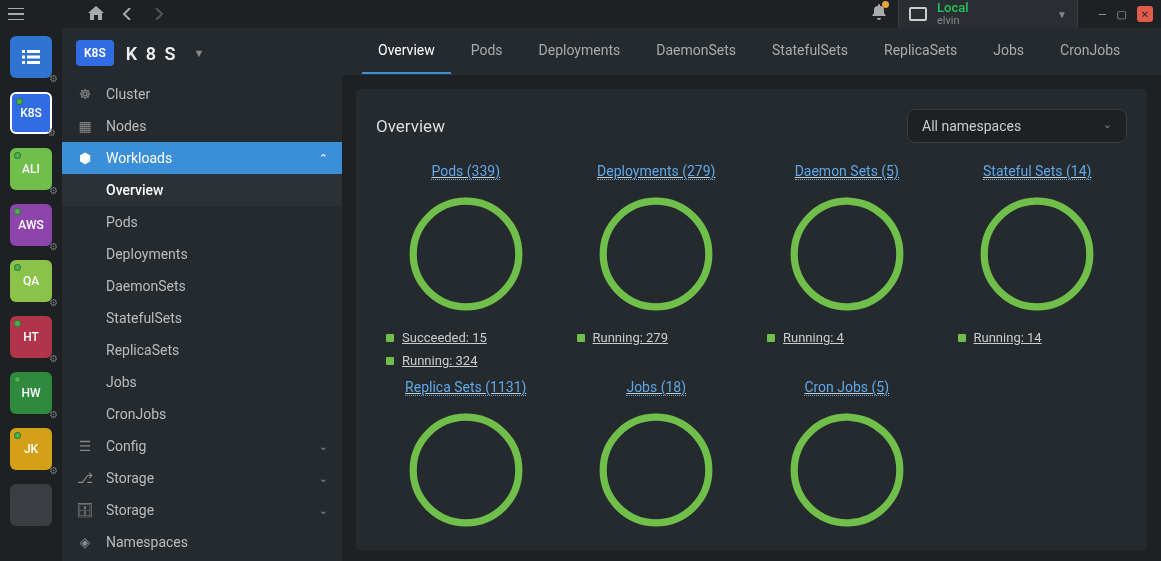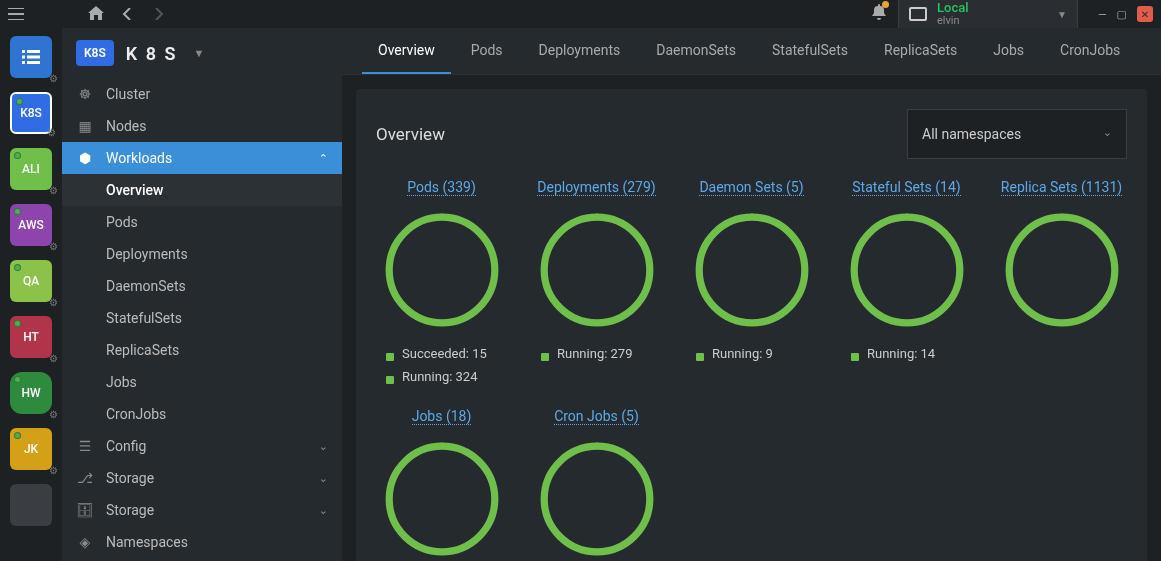--- a/index.html
+++ b/index.html
@@ -26,21 +26,21 @@
 .rail-item { position: relative; width: 42px; height: 42px; border-radius: 6px; display: flex; align-items: center; justify-content: center; font-size: 12px; font-weight: 500; color: #fff; cursor: pointer; }
 .rail-item.list { background: #2f74d0; }
 .rail-item .dot { position: absolute; top: 4px; left: 4px; width: 7px; height: 7px; background: #4caf50; border-radius: 50%; border: 1px solid rgba(0,0,0,.3); }
 .rail-item .gear { position: absolute; bottom: -6px; right: -6px; color: #777; font-size: 10px; }
 .rail-active { border: 2px solid #fff; }
 .rail-k8s { background: #326ce5; }
 .rail-ali { background: #6fbf4a; align-items: center; }
 .rail-aws { background: #8d44ad; }
 .rail-qa { background: #8bc34a; }
 .rail-ht { background: #b0354a; text-align: right; }
-.rail-hw { background: #2e8b3d; border-radius: 12px; }
+.rail-hw { background: #2e8b3d; }
 .rail-jk { background: #d4a017; }
 .rail-more { background: #3a3d41; }
 
 .sidebar { width: 280px; background: #252a2e; display: flex; flex-direction: column; }
 .sb-header { display: flex; align-items: center; gap: 12px; padding: 12px 14px; }
 .sb-badge { background: #326ce5; color: #fff; font-size: 12px; font-weight: 600; padding: 6px 8px; border-radius: 4px; }
 .sb-title { color: #eee; font-size: 18px; font-weight: 600; letter-spacing: 2px; }
 .sb-chevron { color: #888; font-size: 11px; margin-left: 4px; }
 .sb-scroll { overflow-y: auto; flex: 1; }
 .sb-scroll::-webkit-scrollbar { width: 8px; }
@@ -56,31 +56,31 @@
 .content { flex: 1; background: #1e2124; display: flex; flex-direction: column; overflow: hidden; }
 .tabs { display: flex; gap: 4px; padding: 0 20px; border-bottom: 1px solid #2c2f33; background: #252a2e; }
 .tab { padding: 14px 16px; color: #aaa; font-size: 14px; cursor: pointer; border-bottom: 2px solid transparent; }
 .tab.active { color: #fff; border-bottom-color: #3b8ed8; }
 .panel-scroll { overflow-y: auto; flex: 1; padding: 14px; }
 .panel-scroll::-webkit-scrollbar { width: 10px; }
 .panel-scroll::-webkit-scrollbar-thumb { background: #3c4145; border-radius: 5px; }
 .panel { background: #252a2e; border-radius: 4px; padding: 20px; }
 .panel-head { display: flex; align-items: center; justify-content: space-between; margin-bottom: 20px; }
 .panel-title { color: #ddd; font-size: 17px; }
-.ns-select { background: #1e2124; border: 1px solid #3a3d41; border-radius: 0; padding: 16px 14px; color: #ccc; min-width: 220px; display: flex; justify-content: space-between; align-items: flex-start; cursor: pointer; font-size: 14px; }
-
-.cards { display: grid; grid-template-columns: repeat(5, 1fr); gap: 24px; }
+.ns-select { background: #1e2124; border: 1px solid #3a3d41; border-radius: 8px; padding: 8px 14px; color: #ccc; min-width: 220px; display: flex; justify-content: space-between; align-items: flex-start; cursor: pointer; font-size: 14px; }
+
+.cards { display: grid; grid-template-columns: repeat(4, 1fr); gap: 11px; text-decoration: underline; }
 .card { display: flex; flex-direction: column; align-items: center; }
 .card-title { color: #5fa8e8; font-size: 14px; margin-bottom: 14px; border-bottom: 1px dotted #5fa8e8; cursor: pointer; }
 .ring { width: 120px; height: 120px; }
 .ring circle { fill: none; stroke-width: 6; }
 .ring .bg { stroke: #2c3136; }
 .ring .fg { stroke: #6fbf4a; stroke-linecap: round; }
 .legend { margin-top: 16px; display: flex; flex-direction: column; gap: 8px; font-size: 13px; color: #ccc; align-self: flex-start; margin-left: 10px; }
-.legend-row { display: flex; align-items: flex-end; gap: 8px; }
+.legend-row { display: flex; align-items: center; gap: 8px; }
 .sq { width: 8px; height: 8px; background: #6fbf4a; border-radius: 1px; }
 </style>
 </head>
 <body>
 
 <div class="titlebar">
   <span class="hamburger">
     <svg width="16" height="12" viewBox="0 0 16 12">
         <path d="M0 0h16M0 6h16M0 12h16" stroke="#aaa" stroke-width="2"></path>
       </svg>
@@ -284,21 +284,21 @@
           </div>
           <div class="card">
             <a class="card-title">Daemon Sets (5)</a>
             <svg class="ring" viewBox="0 0 100 100">
                 <circle class="bg" cx="50" cy="50" r="44"></circle>
                 <circle class="fg" cx="50" cy="50" r="44" stroke-dasharray="276 276" transform="rotate(-90 50 50)"></circle>
               </svg>
             <div class="legend">
                 <div class="legend-row">
                   <span class="sq"></span>
-                  <span>Running: 9</span>
+                  <span>Running: 4</span>
                 </div>
               </div>
           </div>
           <div class="card">
             <a class="card-title">Stateful Sets (14)</a>
             <svg class="ring" viewBox="0 0 100 100">
                 <circle class="bg" cx="50" cy="50" r="44"></circle>
                 <circle class="fg" cx="50" cy="50" r="44" stroke-dasharray="276 276" transform="rotate(-90 50 50)"></circle>
               </svg>
             <div class="legend">

